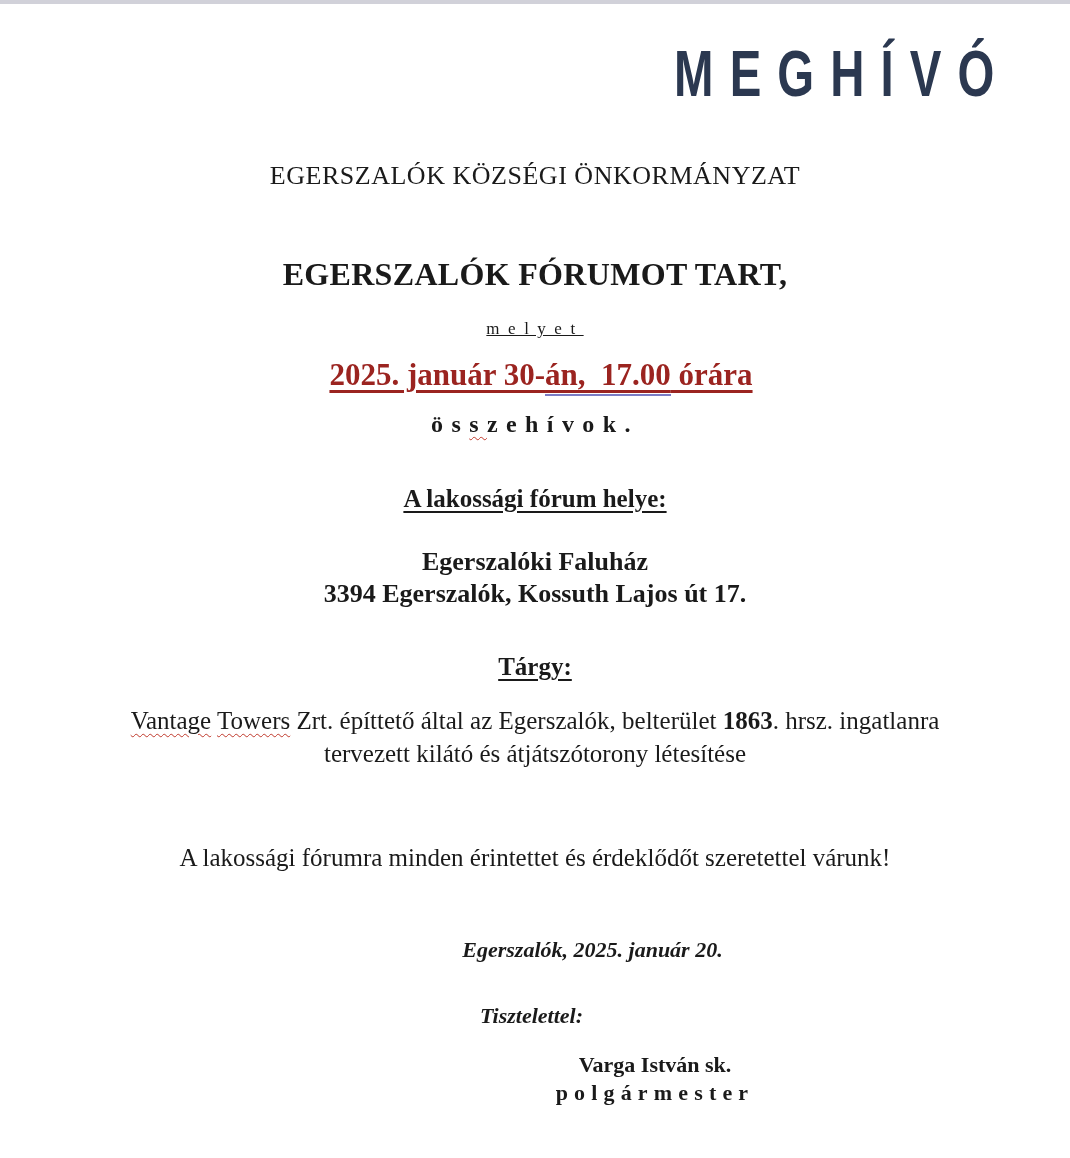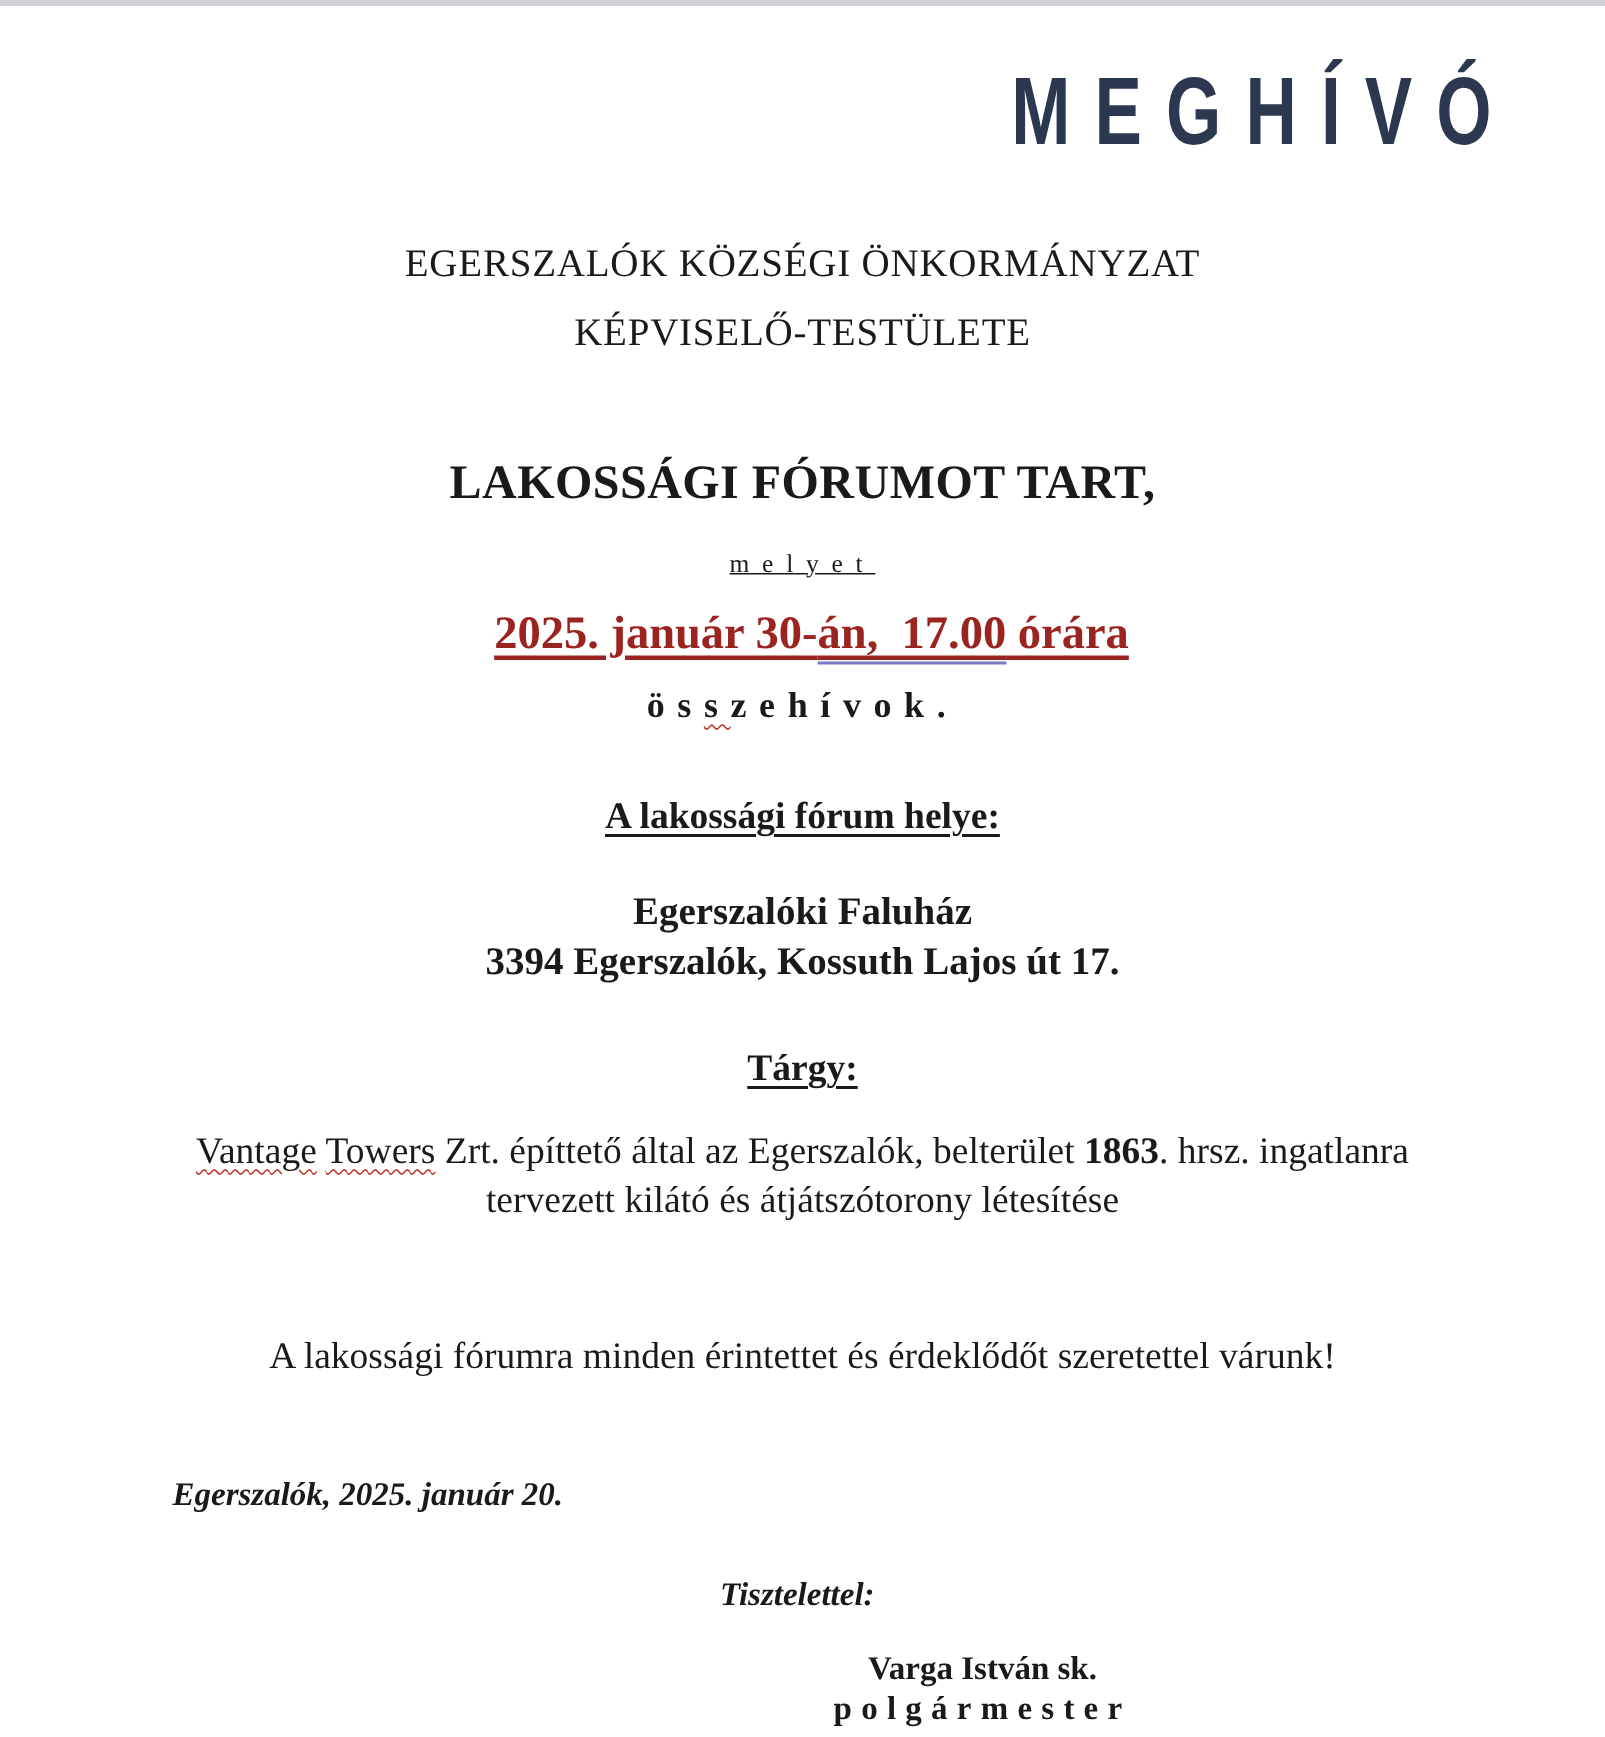--- a/index.html
+++ b/index.html
@@ -69,21 +69,21 @@
   .venue-name{margin-top:32px;font-size:26px;line-height:1.25;font-weight:700;}
   .venue-address{font-size:26px;line-height:1.25;font-weight:700;}
 
   .subject-heading{margin-top:40px;}
   .subject-para{margin-top:22px;font-size:25px;line-height:1.32;max-width:930px;margin-left:auto;margin-right:auto;}
   .subject-bold{font-weight:700;}
 
   .closing-line{margin-top:72px;font-size:25px;line-height:1.3;}
 
   .date-place{
-    margin-top:62px;text-align:left;margin-left:115px;
+    margin-top:62px;text-align:center;margin-left:115px;
     font-size:22px;line-height:1.2;font-weight:700;font-style:italic;
   }
   .salutation{
     margin-top:40px;text-align:left;margin-left:480px;
     font-size:22px;line-height:1.2;font-weight:700;font-style:italic;
   }
   .signature-block{
     margin-top:22px;margin-left:505px;width:300px;text-align:center;
     font-size:22px;line-height:1.25;font-weight:700;
   }
@@ -94,23 +94,22 @@
 
 <div class="top-bar"></div>
 
 <div class="doc">
 
   <div class="title-wrap">
     <span class="title">MEGHÍVÓ</span>
   </div>
 
   <div class="org-line1">EGERSZALÓK KÖZSÉGI ÖNKORMÁNYZAT</div>
-  <div class="org-line2">KÉPVISELŐ-TESTÜLETE</div>
 
-  <div class="event-line">LAKOSSÁGI FÓRUMOT TART,</div>
+  <div class="event-line">EGERSZALÓK FÓRUMOT TART,</div>
 
   <div class="melyet">melyet</div>
 
   <div class="date-line"><span>2025. január 30-</span><span class="grammar-underline">án,&nbsp;&nbsp;17.00</span><span> órára</span></div>
 
   <div class="osszehivok"><span>ös</span><span class="spell-wavy">s</span><span>zehívok.</span></div>
 
   <div class="section-heading venue-heading">A lakossági fórum helye:</div>
 
   <div class="venue-name">Egerszalóki Faluház</div>

